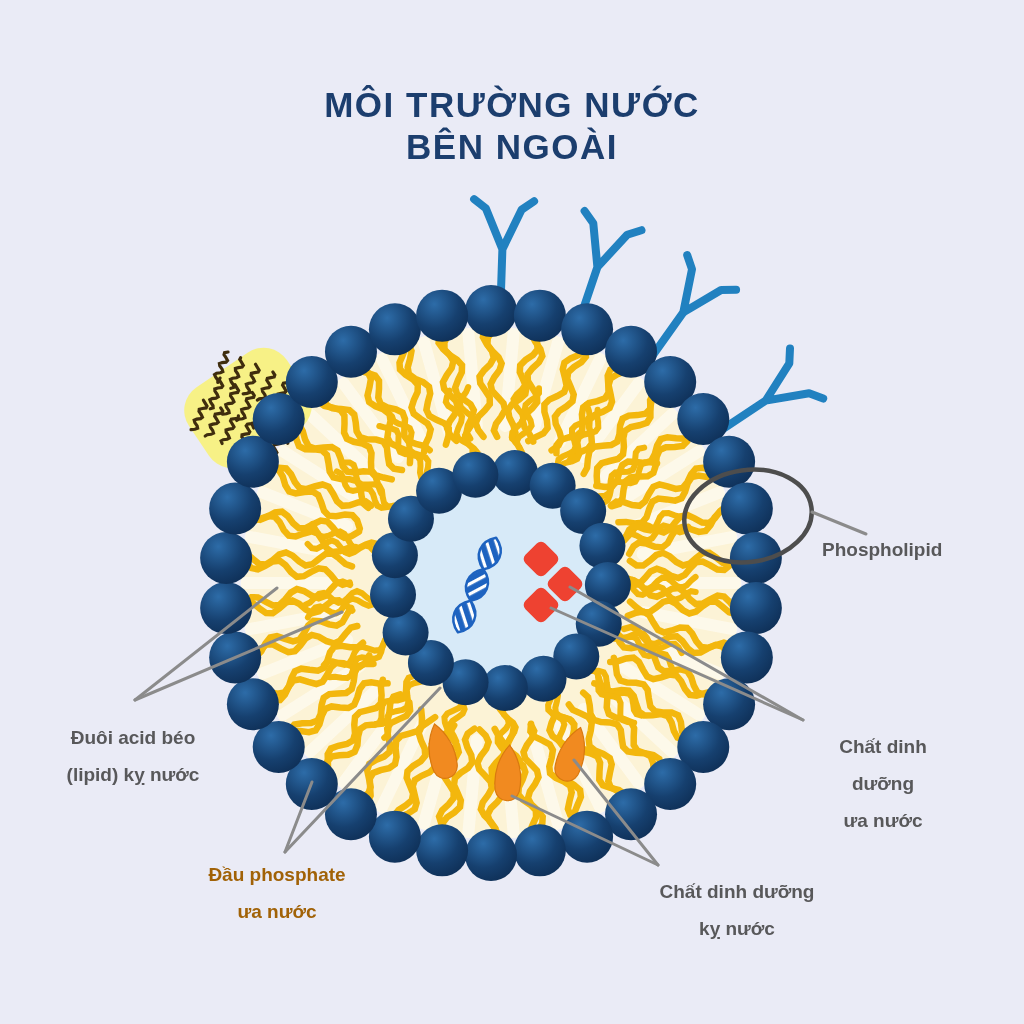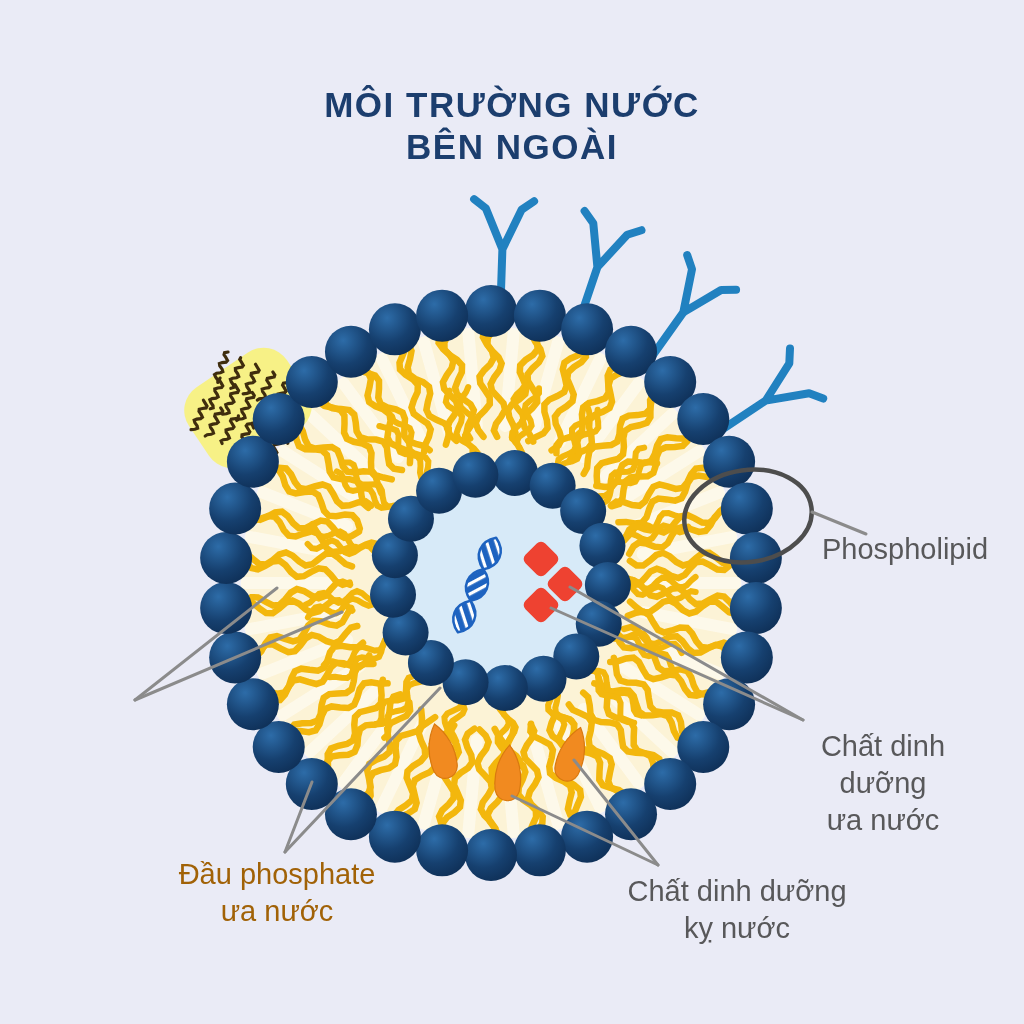--- a/index.html
+++ b/index.html
@@ -2,21 +2,21 @@
 <html><head>
 <meta charset="utf-8">
 <style>
   html,body{margin:0;padding:0;background:#eaebf6}
   .stage{position:relative;width:1024px;height:1024px;overflow:hidden;
          font-family:"Liberation Sans",sans-serif;background:#eaebf6}
   .stage svg{position:absolute;left:0;top:0}
   .title{position:absolute;top:84px;left:0;width:100%;text-align:center;
          font-weight:bold;font-size:35px;line-height:42px;letter-spacing:1.5px;
          white-space:pre-line;color:#1c3e6e}
-  .lbl{position:absolute;font-weight:normal;font-size:29px;line-height:37px;
+  .lbl{position:absolute;font-weight:bold;font-size:19px;line-height:37px;
        text-align:center;white-space:pre-line;color:#58585a;transform:translateX(-50%)}
   .lbl.left-anchor{transform:none;text-align:left}
 </style>
 </head>
 <body>
 
 <div class="stage" style="background: rgb(234, 235, 246);">
   <svg id="scene" width="1024" height="1024" viewBox="0 0 1024 1024">
       <defs>
         <radialGradient id="beadG" cx="0.35" cy="0.28" r="0.85">
@@ -293,19 +293,21 @@
         <line x1="803" y1="720" x2="551" y2="608" stroke="#8b8b8b" stroke-width="3" stroke-linecap="round"></line>
         <line x1="658" y1="865" x2="574" y2="760" stroke="#8b8b8b" stroke-width="3" stroke-linecap="round"></line>
         <line x1="658" y1="865" x2="512" y2="796" stroke="#8b8b8b" stroke-width="3" stroke-linecap="round"></line>
       </g>
     </svg>
 
   <div class="title" style="color: rgb(28, 62, 110);">MÔI TRƯỜNG NƯỚC
 BÊN NGOÀI</div>
 
   <div class="lbl left-anchor" style="left: 822px; top: 531px; color: rgb(88, 88, 90);">Phospholipid</div>
+  <div class="lbl" style="left: 133px; top: 719px; color: rgb(88, 88, 90);">Đuôi acid béo
+(lipid) kỵ nước</div>
   <div class="lbl" style="left: 277px; top: 856px; color: #a16207;">Đầu phosphate
 ưa nước</div>
   <div class="lbl" style="left: 883px; top: 728px; color: rgb(88, 88, 90);">Chất dinh dưỡng
 ưa nước</div>
   <div class="lbl" style="left: 737px; top: 873px; color: rgb(88, 88, 90);">Chất dinh dưỡng
 kỵ nước</div>
 </div>
 
 </body></html>

